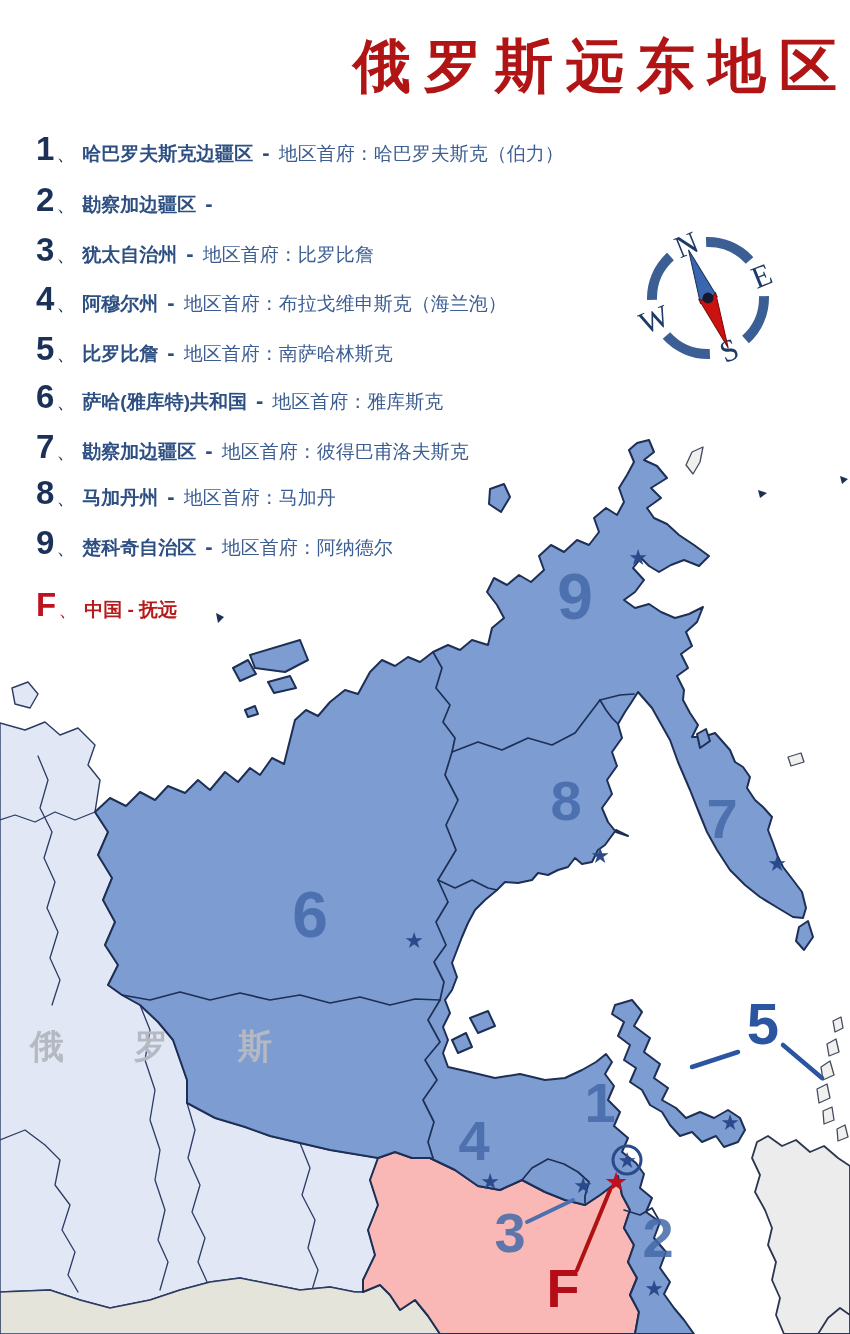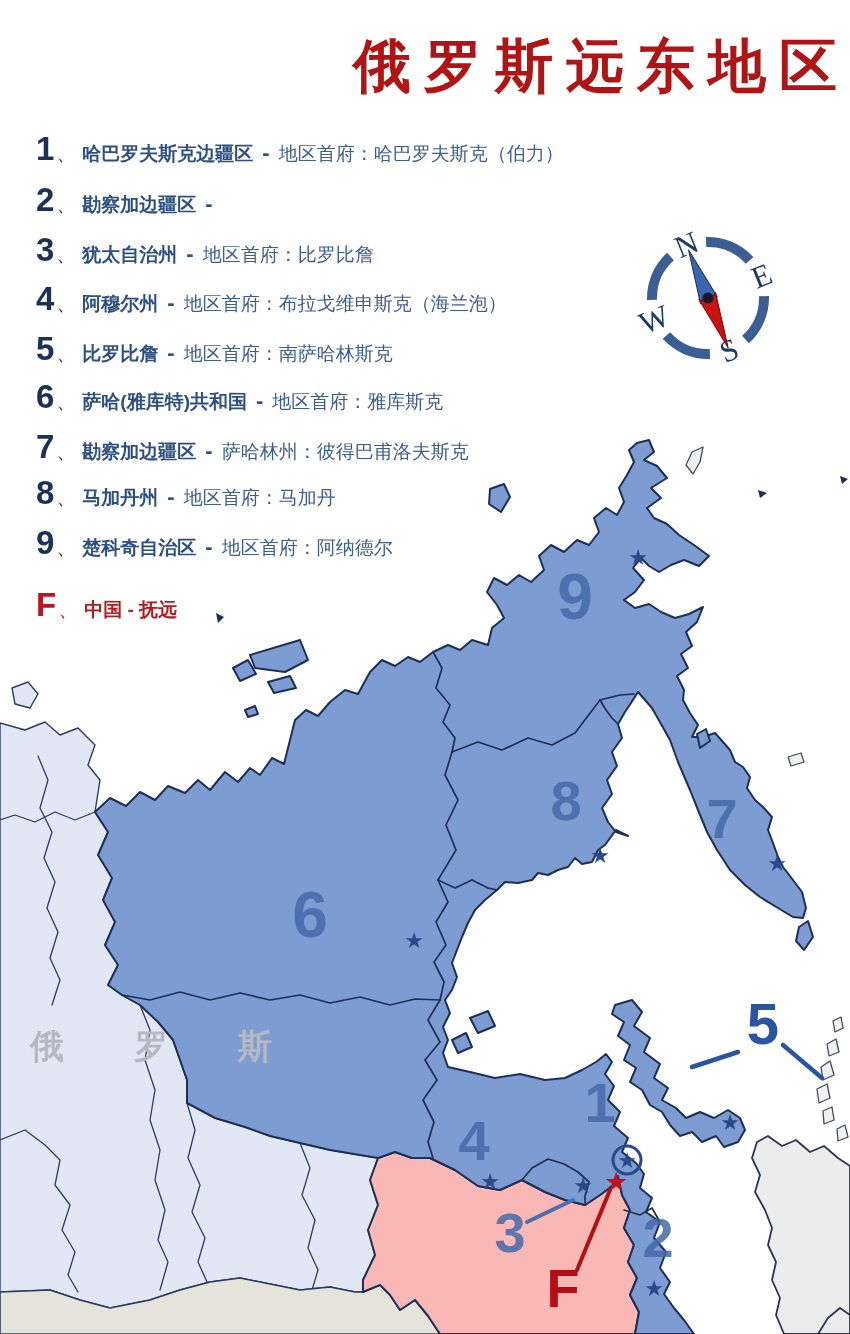--- a/index.html
+++ b/index.html
@@ -180,21 +180,21 @@
       <span class="lg-sep">、</span>
       <span class="lg-name">萨哈(雅库特)共和国</span>
       <span class="lg-dash">-</span>
       <span class="lg-detail">地区首府：雅库斯克</span>
   </div>
   <div class="legend-row" style="top:428px">
     <span class="lg-num">7</span>
       <span class="lg-sep">、</span>
       <span class="lg-name">勘察加边疆区</span>
       <span class="lg-dash">-</span>
-      <span class="lg-detail">萨哈林州：彼得巴甫洛夫斯克</span>
+      <span class="lg-detail">地区首府：彼得巴甫洛夫斯克</span>
   </div>
   <div class="legend-row" style="top:474px">
     <span class="lg-num">8</span>
       <span class="lg-sep">、</span>
       <span class="lg-name">马加丹州</span>
       <span class="lg-dash">-</span>
       <span class="lg-detail">地区首府：马加丹</span>
   </div>
   <div class="legend-row" style="top:524px">
     <span class="lg-num">9</span>

